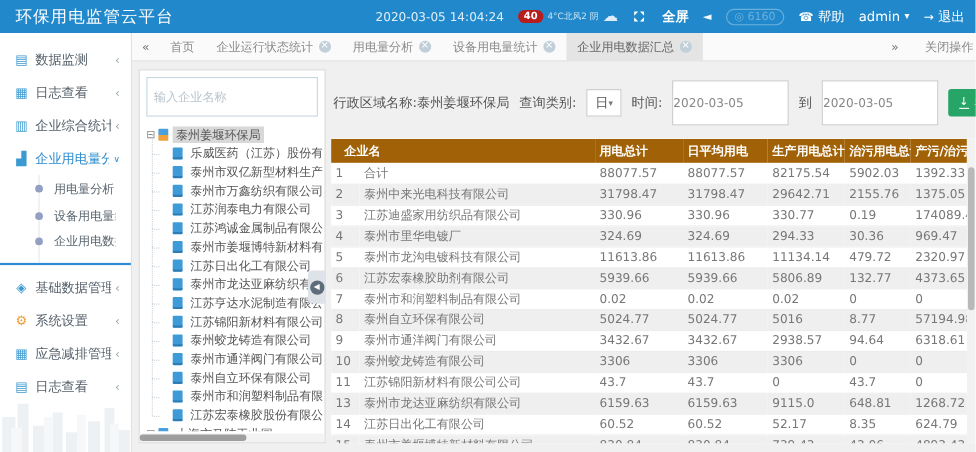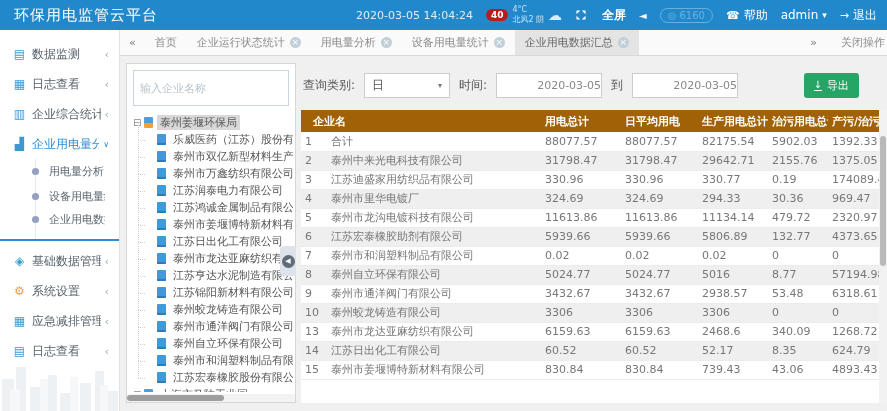--- a/index.html
+++ b/index.html
@@ -6,21 +6,21 @@
   html,body{width:887px;height:411px;overflow:hidden}
   body{font-family:"DejaVu Sans","Liberation Sans",sans-serif;background:#fff;font-size:12px;color:#555}
 
   
   .topbar{height:30px;background:#2189cb;display:flex;align-items:center;color:#fff}
   .brand{font-size:15px;font-weight:normal;padding:0 14px;letter-spacing:1px;white-space:nowrap}
   .topbar-right{margin-left:auto;display:flex;align-items:center;gap:13px;padding-right:10px;white-space:nowrap}
   .datetime{font-size:11px;color:rgba(255,255,255,.85)}
   .weather{display:flex;align-items:center;gap:4px}
   .aqi-badge{background:#b91c1c;border-radius:8px;font-size:9px;font-weight:bold;padding:1px 5px;color:#fff}
-  .weather-col{display:flex;flex-direction:column;font-size:8px;line-height:10px;color:rgba(255,255,255,.75)}
+  .weather-col{display:flex;flex-direction:row;font-size:8px;line-height:10px;color:rgba(255,255,255,.75)}
   .cloud{font-size:14px;color:rgba(255,255,255,.85);line-height:14px}
   .fullscreen{display:flex;align-items:center;gap:15px;font-size:12px;font-weight:bold;cursor:pointer}
   .speaker{font-size:10px;color:rgba(255,255,255,.95);cursor:pointer}
   .alarm-pill{display:flex;align-items:center;gap:3px;opacity:.32;font-size:10px;border:1px solid #fff;border-radius:9px;padding:0 7px;height:15px}
   .hbtn{display:flex;align-items:center;gap:4px;font-size:12px;cursor:pointer}
   .hbtn .ic{font-size:11px}
   .caret{font-size:9px}
 
   
   .layout{display:flex;height:381px}
@@ -69,21 +69,21 @@
   .tree-row.child::after{content:"";position:absolute;left:5px;top:9px;width:7px;border-top:1px dotted #c9d2da}
   .tree-hscroll{height:8px;background:#f3f3f3;position:relative;margin-top:2px}
   .tree-hscroll .thumb{position:absolute;left:0;top:1px;height:6px;width:58%;background:#9e9e9e;border-radius:3px}
   .collapse-tab{position:absolute;right:-1px;top:182px;width:16px;height:30px;background:#dde3e8;border-radius:4px 0 0 4px;display:flex;align-items:center;justify-content:center;cursor:pointer}
   .collapse-btn{width:13px;height:13px;border-radius:50%;background:#5e6d79;color:#fff;font-size:7px;display:flex;align-items:center;justify-content:center}
 
   .panel{flex:1;min-width:0;display:flex;flex-direction:column;position:relative}
   .toolbar{display:flex;align-items:center;gap:9px;padding:10px 6px 12px 2px;font-size:12px;color:#555;white-space:nowrap}
   .select-box{width:86px;height:25px;border:1px solid #ccc;background:#fff;display:flex;align-items:center;padding:0 7px;color:#555;cursor:pointer}
   .select-box .sel-caret{margin-left:auto;font-size:8px;color:#777}
-  .date-input{width:106px;height:25px;border:1px solid #ccc;background:#fff;text-align:right;color:#888;font-size:11px;font-family:inherit;outline:none}
+  .date-input{width:106px;height:41px;border:1px solid #ccc;background:#fff;text-align:left;color:#888;font-size:11px;font-family:inherit;outline:none}
   .export-btn{margin-left:auto;margin-right:22px;height:25px;background:#27a567;color:#fff;border:none;border-radius:3px;display:flex;align-items:center;gap:5px;padding:0 10px;font-size:11px;cursor:pointer;font-family:inherit}
   .export-btn .dl{font-size:10px;line-height:10px;border-bottom:1px solid #fff}
 
   .table-wrap{flex:1;background:#fff;overflow:hidden;position:relative}
   table{width:calc(100% - 8px);border-collapse:collapse;table-layout:fixed;font-size:11px}
   thead th{background:#a16207;color:#fff;font-weight:bold;height:22px;text-align:left;padding:0 4px;white-space:nowrap;overflow:hidden}
   thead th:first-child{padding-left:12px}
   tbody td{height:19px;padding:0 4px;color:#777;white-space:nowrap;overflow:hidden;border-bottom:1px solid #ececec}
   tbody tr:nth-child(even){background:#efefef}
   .vscroll{position:absolute;right:0;top:0;bottom:0;width:8px;background:#f2f2f2}
@@ -369,20 +369,21 @@
         <div class="tree-hscroll">
             <span class="thumb"></span>
           </div>
         <div class="collapse-tab">
           <span class="collapse-btn">◀</span>
         </div>
       </div>
 
       <div class="panel">
         <div class="toolbar">
+          <span>行政区域名称:泰州姜堰环保局</span>
           <span>查询类别:</span>
           <div class="select-box">
             <span>日</span>
             <span class="sel-caret">▾</span>
           </div>
           <span>时间:</span>
           <input class="date-input" type="text" readonly="" value="2020-03-05" style="">
           <span>到</span>
           <input class="date-input" type="text" readonly="" value="2020-03-05" style="">
           <button class="export-btn">
@@ -493,43 +494,52 @@
                   <td>8.77</td>
                   <td>57194.98</td>
                 </tr>
 
                 <tr>
                   <td>9</td>
                   <td>泰州市通洋阀门有限公司</td>
                   <td>3432.67</td>
                   <td>3432.67</td>
                   <td>2938.57</td>
-                  <td>53.48</td>
+                  <td>94.64</td>
                   <td>6318.61</td>
                 </tr>
 
                 <tr>
                   <td>10</td>
                   <td>泰州蛟龙铸造有限公司</td>
                   <td>3306</td>
                   <td>3306</td>
                   <td>3306</td>
                   <td>0</td>
                   <td>0</td>
                 </tr>
 
+                <tr>
+                  <td>11</td>
+                  <td>江苏锦阳新材料有限公司公司</td>
+                  <td>43.7</td>
+                  <td>43.7</td>
+                  <td>0</td>
+                  <td>43.7</td>
+                  <td>0</td>
+                </tr>
 
 
                 <tr>
                   <td>13</td>
                   <td>泰州市龙达亚麻纺织有限公司</td>
                   <td>6159.63</td>
                   <td>6159.63</td>
-                  <td>2468.6</td>
-                  <td>340.09</td>
+                  <td>9115.0</td>
+                  <td>648.81</td>
                   <td>1268.72</td>
                 </tr>
 
                 <tr>
                   <td>14</td>
                   <td>江苏日出化工有限公司</td>
                   <td>60.52</td>
                   <td>60.52</td>
                   <td>52.17</td>
                   <td>8.35</td>

